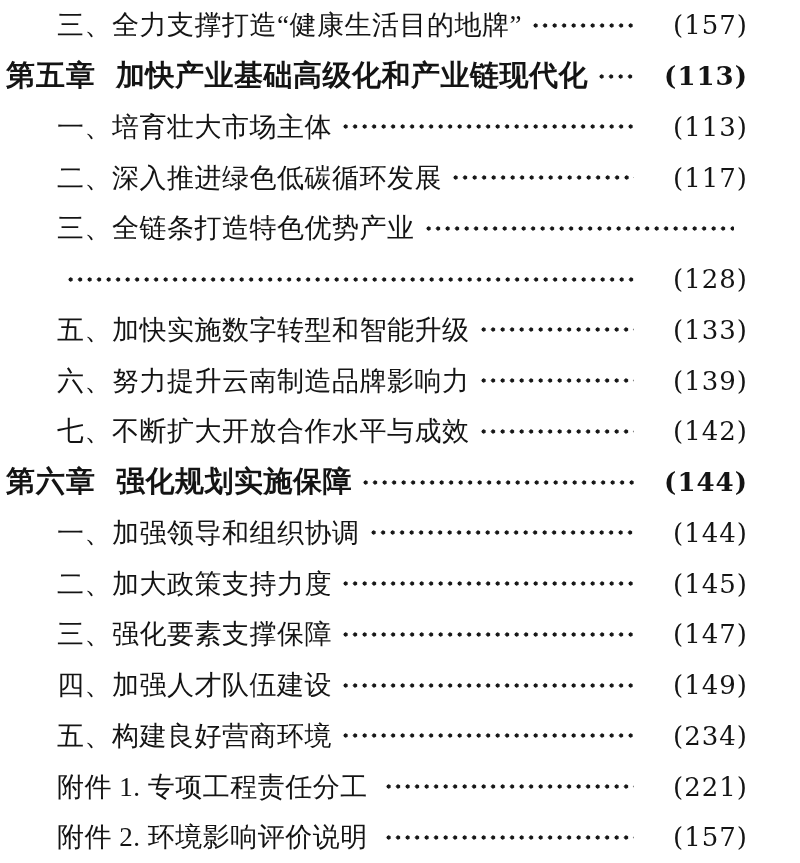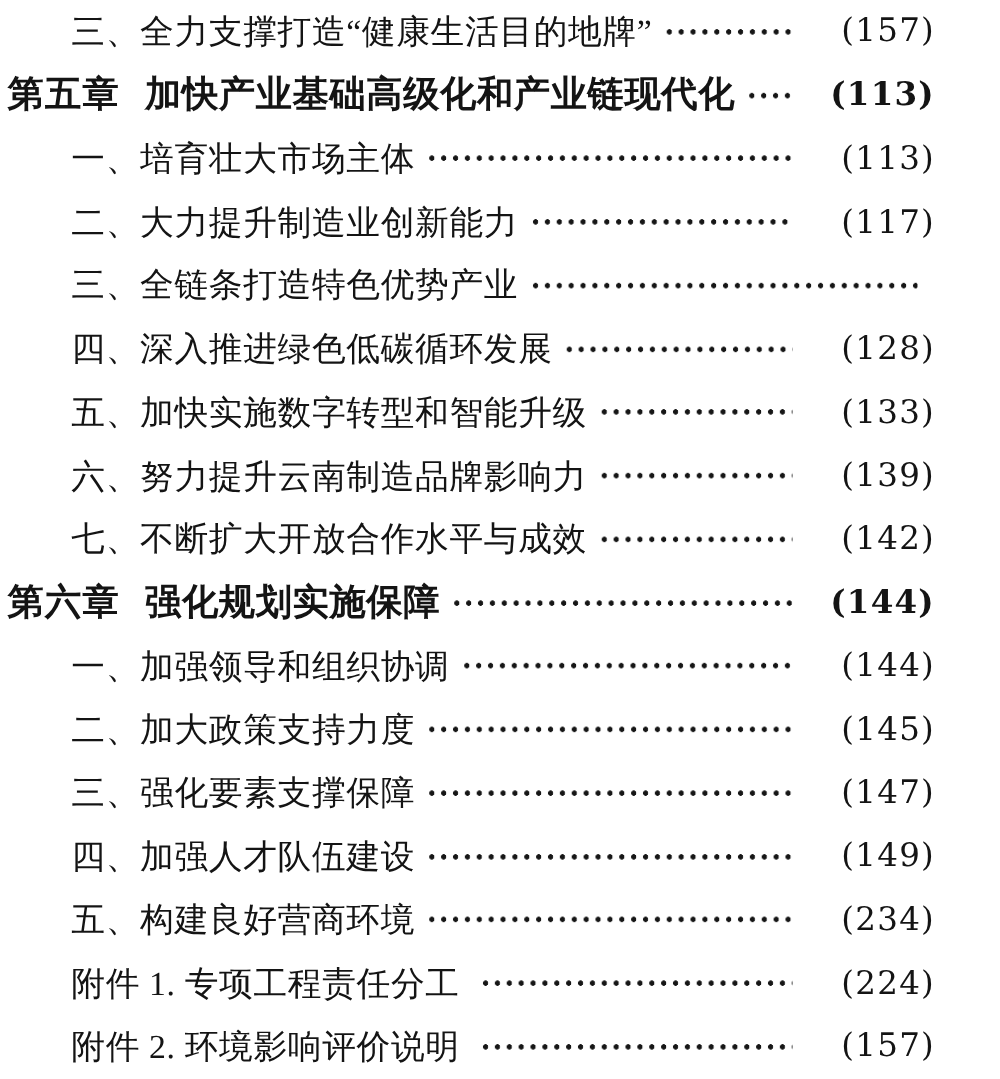--- a/index.html
+++ b/index.html
@@ -91,34 +91,33 @@
 
   <div class="toc-row sub">
     
     <span class="title">一、培育壮大市场主体</span>
     <span class="leader"></span>
     <span class="pageno">(113)</span>
   </div>
 
   <div class="toc-row sub">
     
-    <span class="title">二、大力提升制造业创新能力</span>
+    <span class="title">二、深入推进绿色低碳循环发展</span>
     <span class="leader"></span>
     <span class="pageno">(117)</span>
   </div>
 
   <div class="toc-row sub">
     
     <span class="title">三、全链条打造特色优势产业</span>
     <span class="leader"></span>
   </div>
 
   <div class="toc-row sub">
     
-    <span class="title">四、深入推进绿色低碳循环发展</span>
     <span class="leader"></span>
     <span class="pageno">(128)</span>
   </div>
 
   <div class="toc-row sub">
     
     <span class="title">五、加快实施数字转型和智能升级</span>
     <span class="leader"></span>
     <span class="pageno">(133)</span>
   </div>
@@ -176,21 +175,21 @@
     
     <span class="title">五、构建良好营商环境</span>
     <span class="leader"></span>
     <span class="pageno">(234)</span>
   </div>
 
   <div class="toc-row appendix">
     
     <span class="title">附件 1. 专项工程责任分工 </span>
     <span class="leader"></span>
-    <span class="pageno">(224)</span>
+    <span class="pageno">(221)</span>
   </div>
 
   <div class="toc-row appendix">
     
     <span class="title">附件 2. 环境影响评价说明 </span>
     <span class="leader"></span>
     <span class="pageno">(157)</span>
   </div>
 </div>
 

